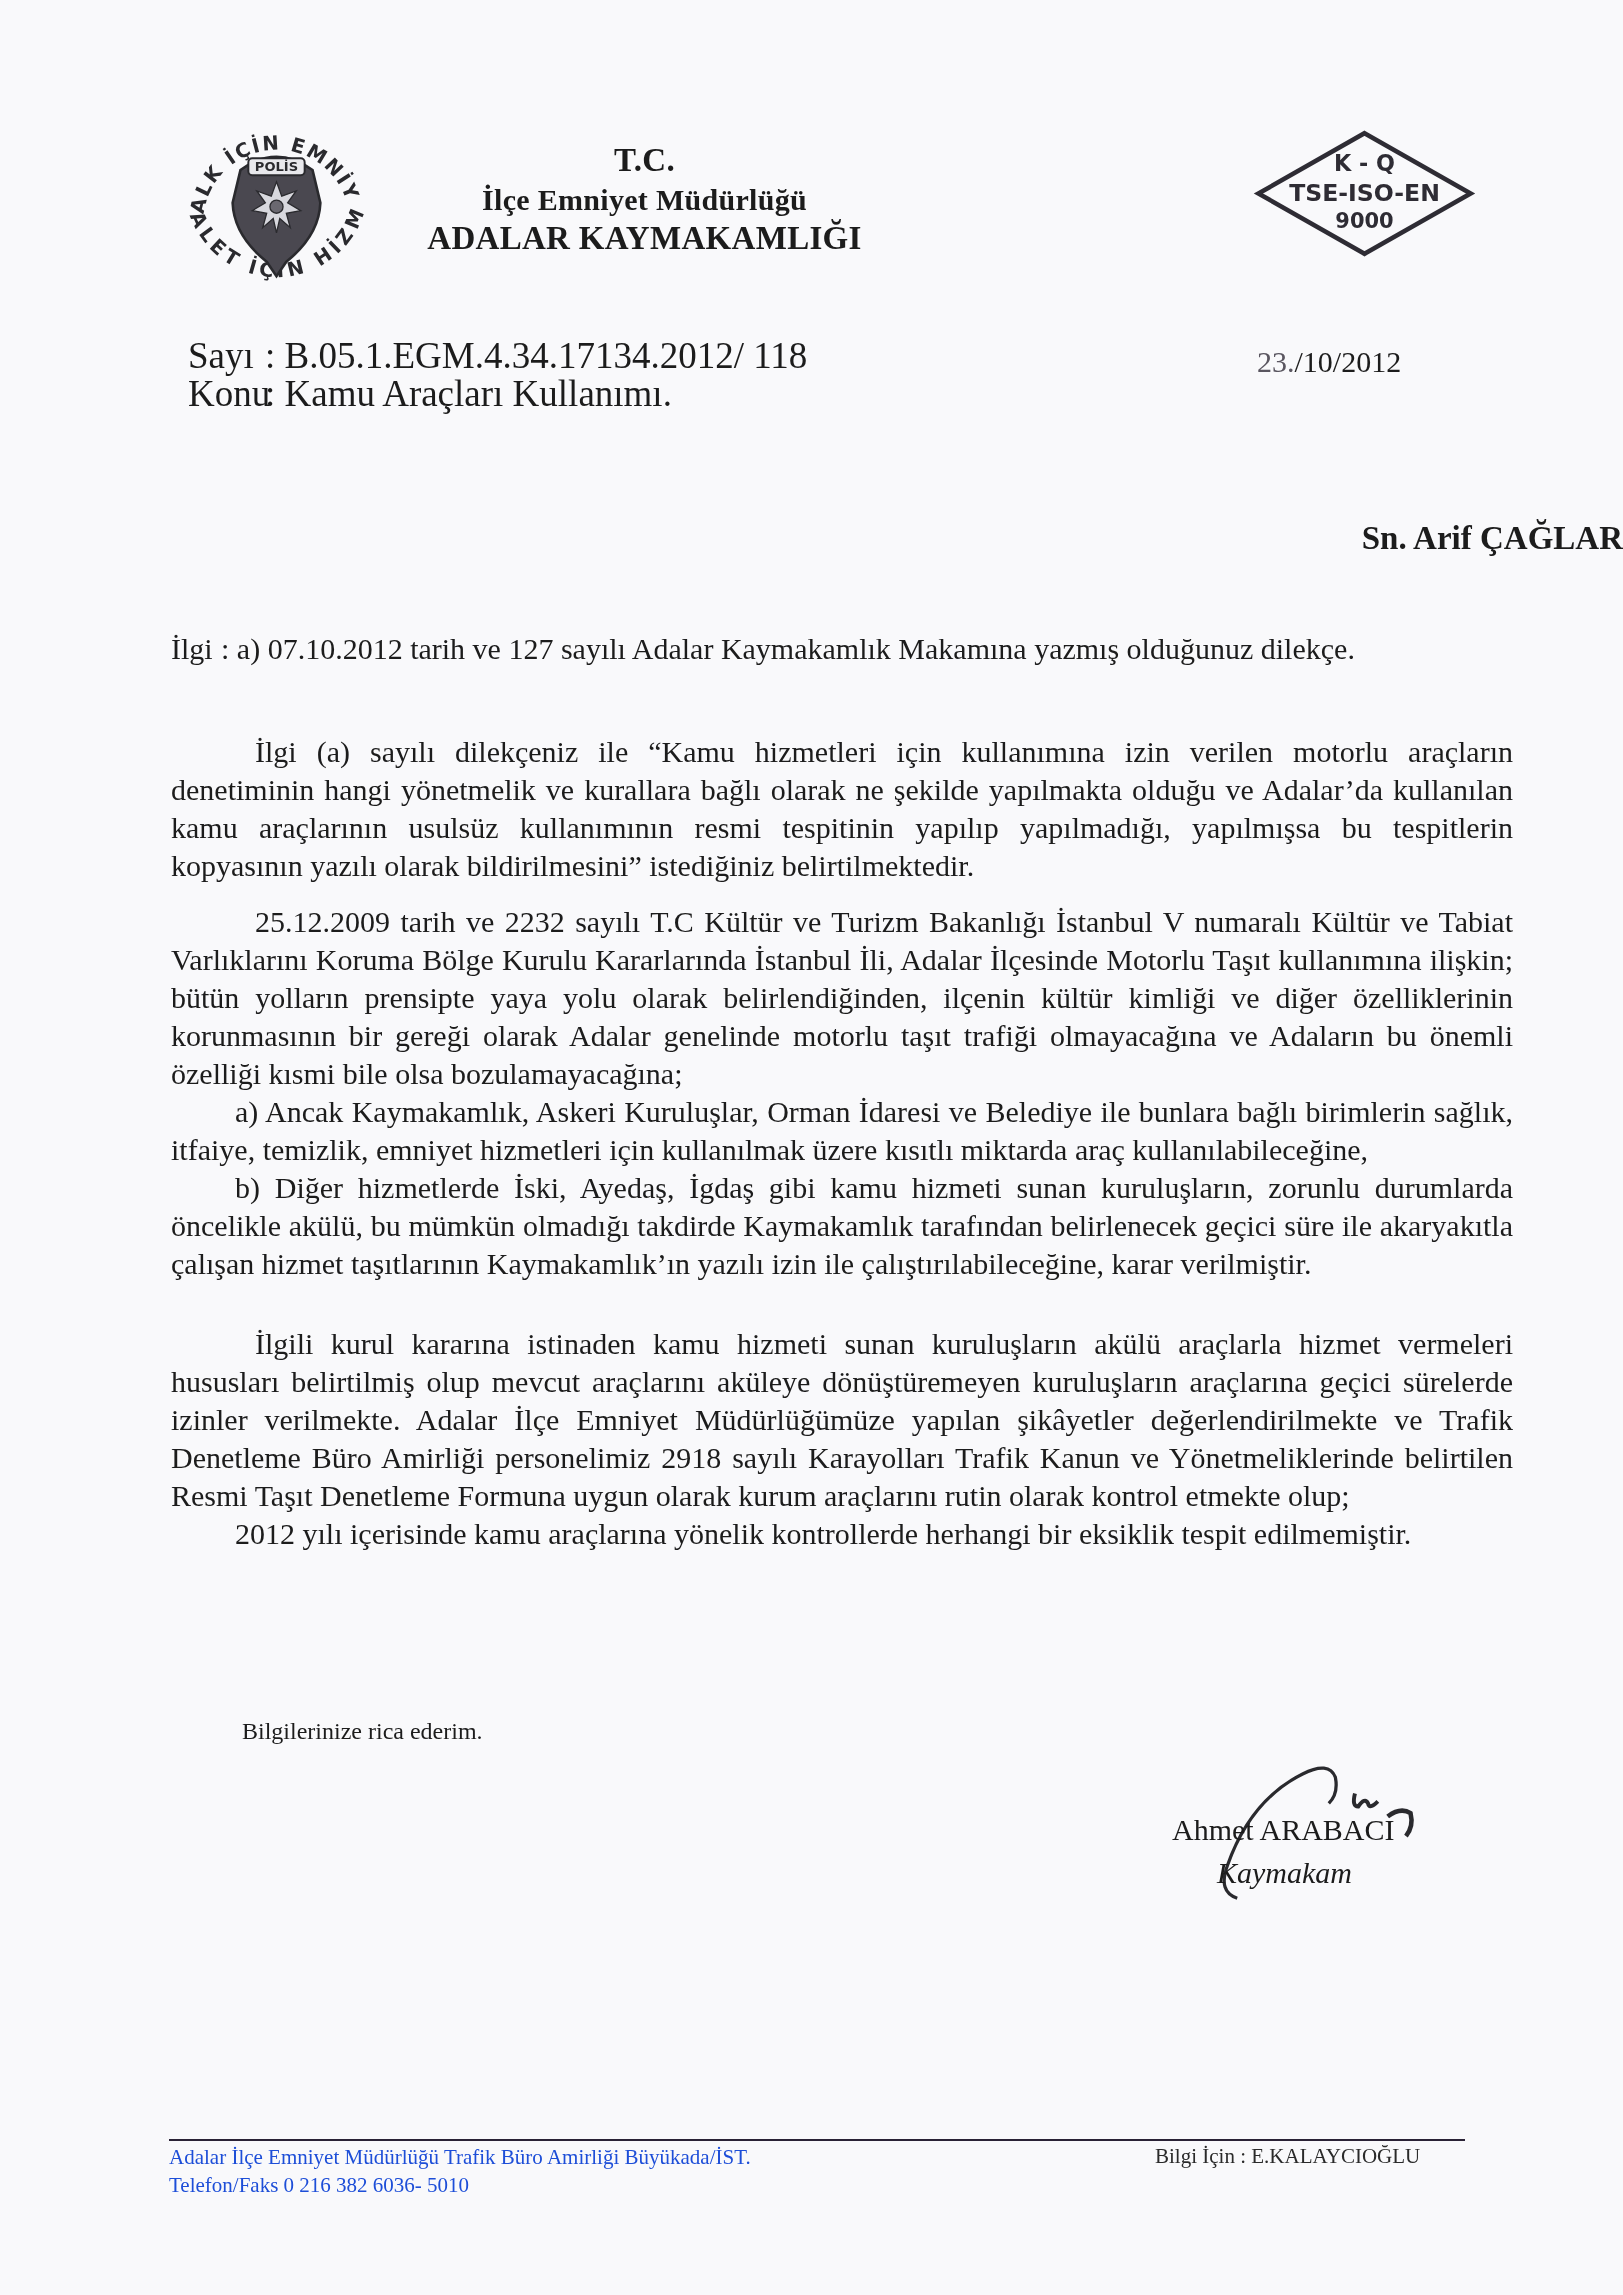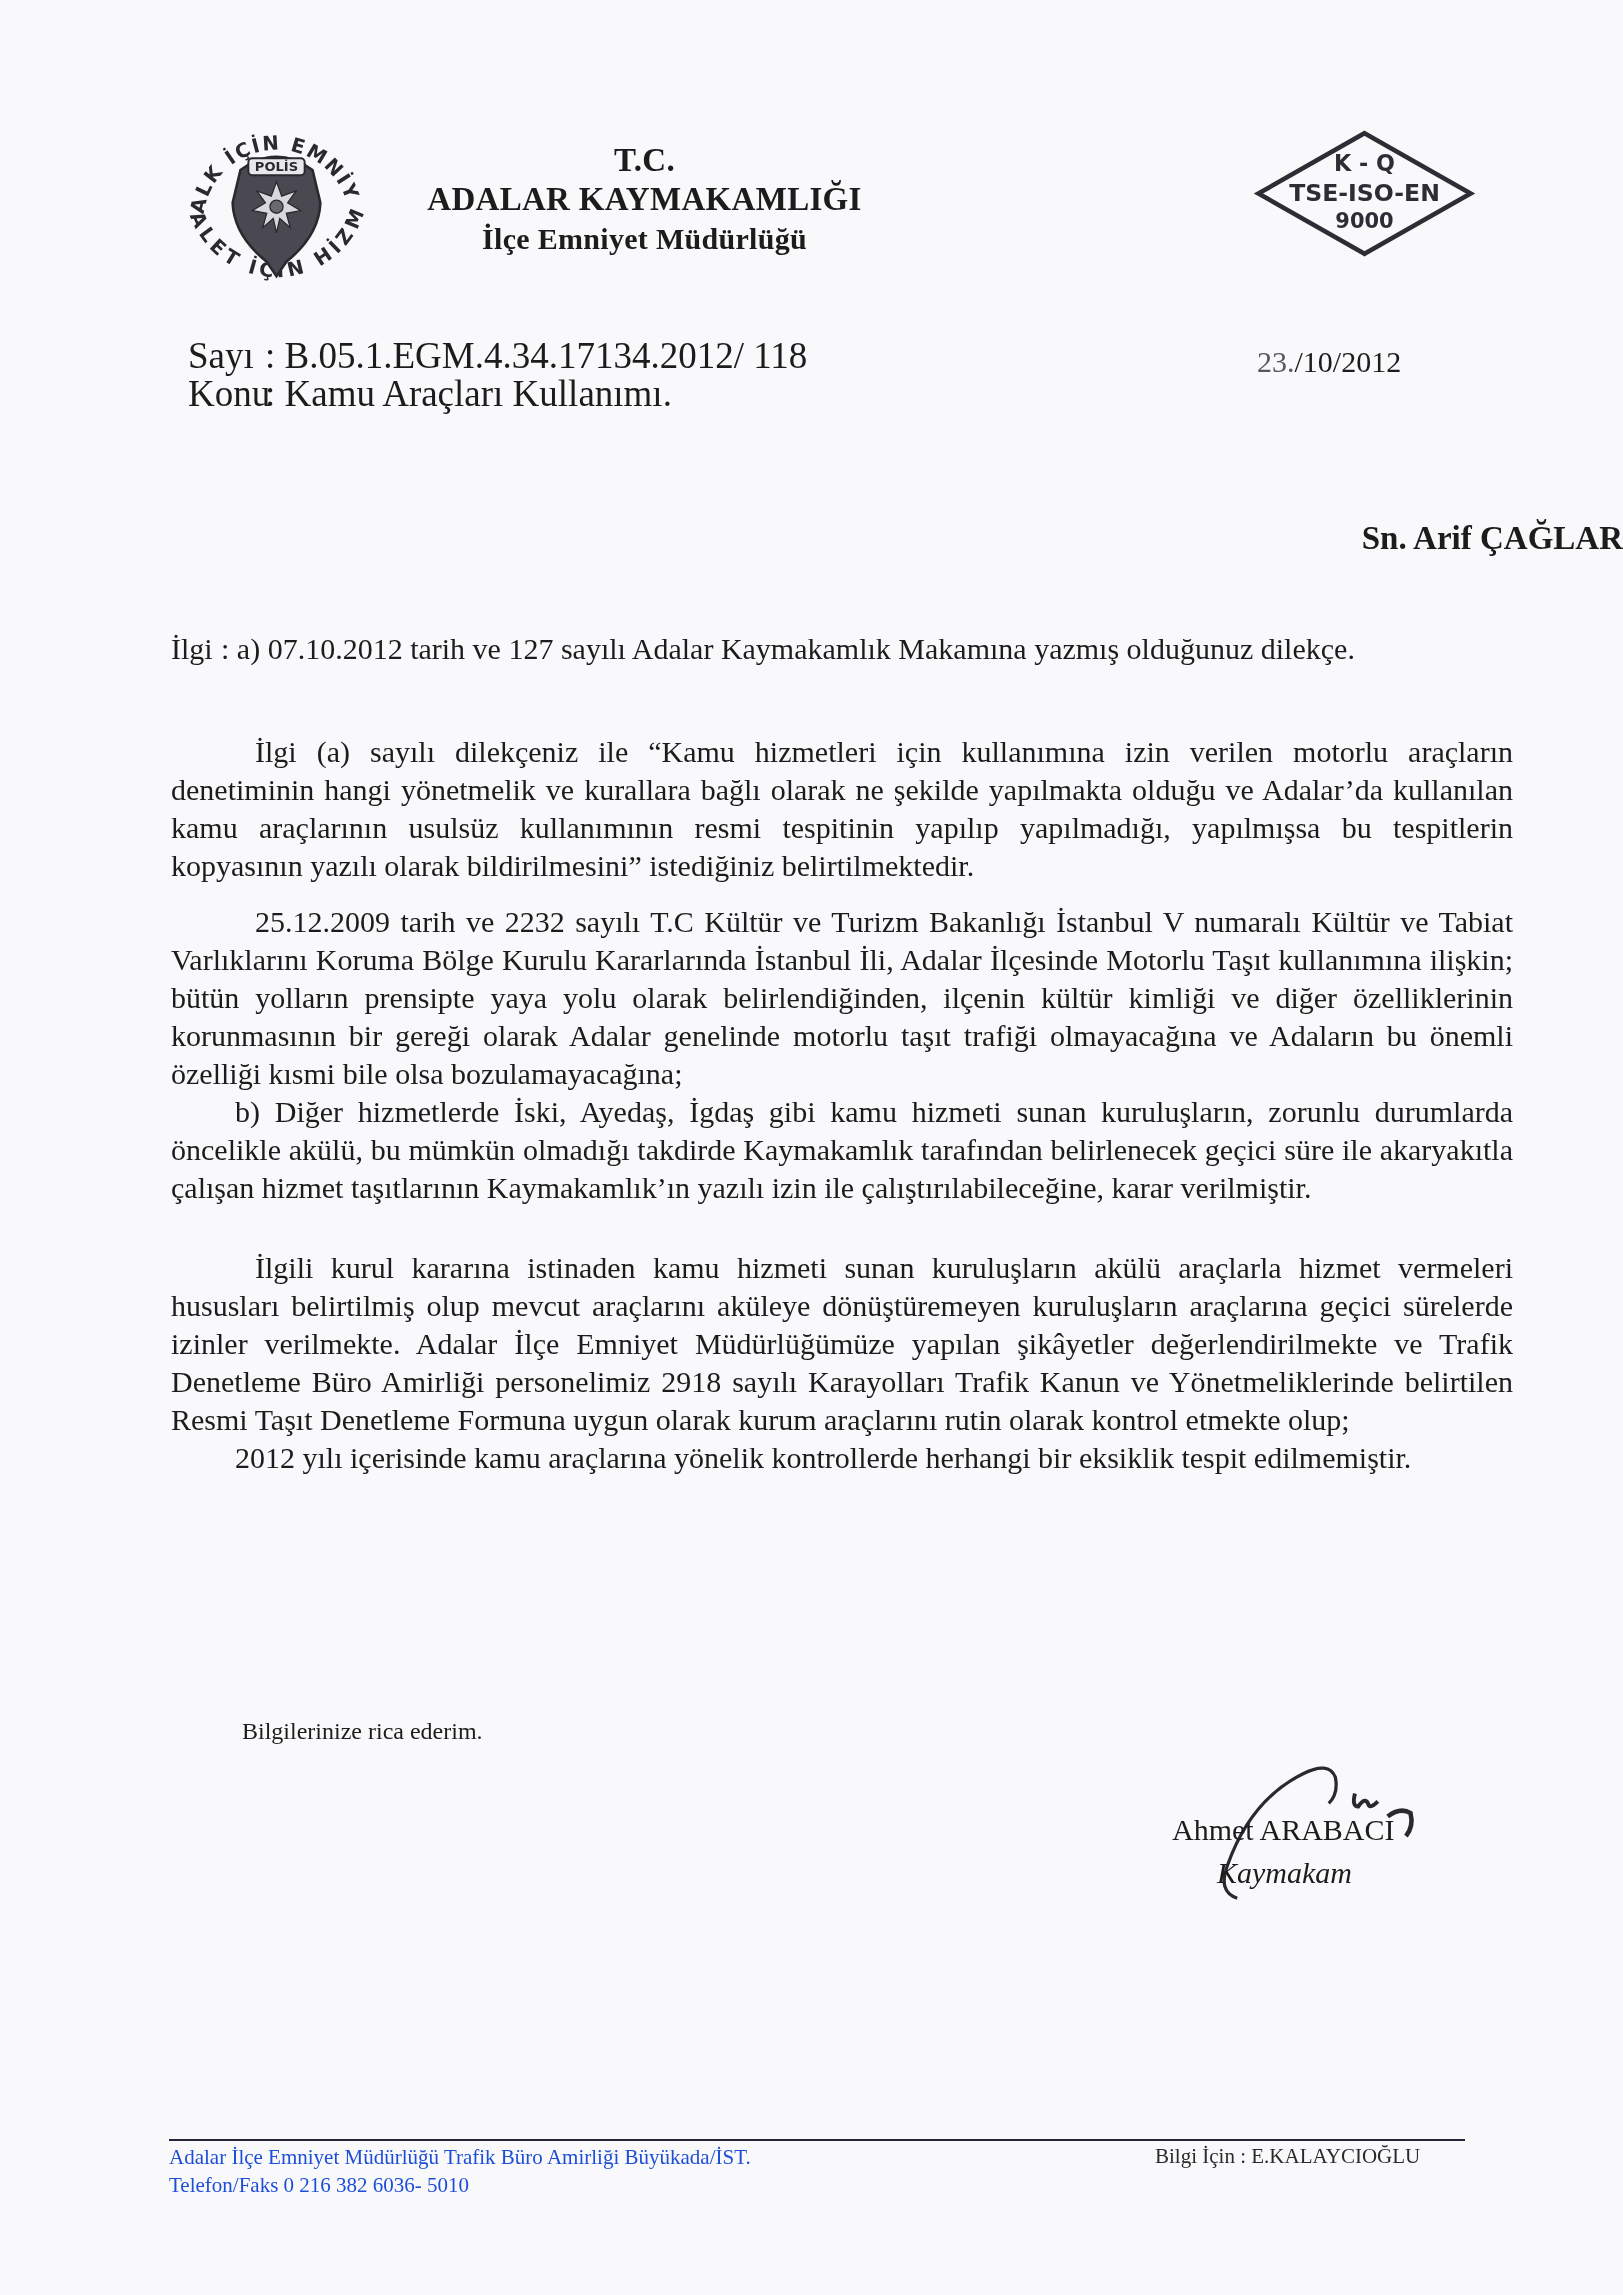--- a/index.html
+++ b/index.html
@@ -65,22 +65,22 @@
     <path d="M 100 110 Q 155 70 210 110 L 222 160 Q 220 210 170 250 L 155 272 L 140 250 Q 90 210 88 160 Z" fill="#4a4850" stroke="#2a2a2e" stroke-width="4"></path>
     <rect x="112" y="92" width="86" height="26" rx="6" fill="#e8e8ec" stroke="#2a2a2e" stroke-width="3"></rect>
     <text x="155" y="112" text-anchor="middle" font-family="DejaVu Sans, sans-serif" font-size="20" font-weight="bold" fill="#2a2a2e">POLİS</text>
     <polygon points="155,128 163,150 185,142 172,160 192,172 170,176 176,198 160,184 155,206 150,184 134,198 140,176 118,172 138,160 125,142 147,150" fill="#d8d8de" stroke="#2a2a2e" stroke-width="2"></polygon>
     <circle cx="155" cy="166" r="10" fill="#6a6870" stroke="#2a2a2e" stroke-width="2"></circle>
   </svg>
 </div>
 
 <div class="abs head-center">
   <div class="head-line">T.C.</div>
+  <div class="head-line sub">İlçe Emniyet Müdürlüğü</div>
   <div class="head-line">ADALAR KAYMAKAMLIĞI</div>
-  <div class="head-line sub">İlçe Emniyet Müdürlüğü</div>
 </div>
 
 <div class="abs iso">
   <svg width="223" height="131" viewBox="0 0 340 200">
     <polygon points="170,8 332,100 170,192 8,100" fill="none" stroke="#2e2c34" stroke-width="7"></polygon>
     <text x="170" y="66" text-anchor="middle" font-family="DejaVu Sans, sans-serif" font-weight="bold" font-size="34" fill="#2e2c34">K - Q</text>
     <text x="170" y="112" text-anchor="middle" font-family="DejaVu Sans, sans-serif" font-weight="bold" font-size="36" fill="#2e2c34">TSE-ISO-EN</text>
     <text x="170" y="152" text-anchor="middle" font-family="DejaVu Sans, sans-serif" font-weight="bold" font-size="32" fill="#2e2c34">9000</text>
   </svg>
 </div>
@@ -97,20 +97,21 @@
 
 <div class="abs recipient">Sn. Arif ÇAĞLAR</div>
 
 <div class="abs ilgi">
   <span class="lab">İlgi</span><span>: a) 07.10.2012 tarih ve 127 sayılı Adalar Kaymakamlık Makamına yazmış olduğunuz dilekçe.</span>
 </div>
 
 <div class="abs body" style="top:733px;">
   <p>İlgi (a) sayılı dilekçeniz ile “Kamu hizmetleri için kullanımına izin verilen motorlu araçların denetiminin hangi yönetmelik ve kurallara bağlı olarak ne şekilde yapılmakta olduğu ve Adalar’da kullanılan kamu araçlarının usulsüz kullanımının resmi tespitinin yapılıp yapılmadığı, yapılmışsa bu tespitlerin kopyasının yazılı olarak bildirilmesini” istediğiniz belirtilmektedir.</p>
   <p style="margin-top:18.3px;">25.12.2009 tarih ve 2232 sayılı T.C Kültür ve Turizm Bakanlığı İstanbul V numaralı Kültür ve Tabiat Varlıklarını Koruma Bölge Kurulu Kararlarında İstanbul İli, Adalar İlçesinde Motorlu Taşıt kullanımına ilişkin; bütün yolların prensipte yaya yolu olarak belirlendiğinden, ilçenin kültür kimliği ve diğer özelliklerinin korunmasının bir gereği olarak Adalar genelinde motorlu taşıt trafiği olmayacağına ve Adaların bu önemli özelliği kısmi bile olsa bozulamayacağına;</p>
+  <p class="sub">a) Ancak Kaymakamlık, Askeri Kuruluşlar, Orman İdaresi ve Belediye ile bunlara bağlı birimlerin sağlık, itfaiye, temizlik, emniyet hizmetleri için kullanılmak üzere kısıtlı miktarda araç kullanılabileceğine,</p>
   <p class="sub">b) Diğer hizmetlerde İski, Ayedaş, İgdaş gibi kamu hizmeti sunan kuruluşların, zorunlu durumlarda öncelikle akülü, bu mümkün olmadığı takdirde Kaymakamlık tarafından belirlenecek geçici süre ile akaryakıtla çalışan hizmet taşıtlarının Kaymakamlık’ın yazılı izin ile çalıştırılabileceğine, karar verilmiştir.</p>
   <p style="margin-top:42px;">İlgili kurul kararına istinaden kamu hizmeti sunan kuruluşların akülü araçlarla hizmet vermeleri hususları belirtilmiş olup mevcut araçlarını aküleye dönüştüremeyen kuruluşların araçlarına geçici sürelerde izinler verilmekte. Adalar İlçe Emniyet Müdürlüğümüze yapılan şikâyetler değerlendirilmekte ve Trafik Denetleme Büro Amirliği personelimiz 2918 sayılı Karayolları Trafik Kanun ve Yönetmeliklerinde belirtilen Resmi Taşıt Denetleme Formuna uygun olarak kurum araçlarını rutin olarak kontrol etmekte olup;</p>
   <p class="sub">2012 yılı içerisinde kamu araçlarına yönelik kontrollerde herhangi bir eksiklik tespit edilmemiştir.</p>
 </div>
 
 <div class="abs closing">Bilgilerinize rica ederim.</div>
 
 <div class="abs sig-wrap">
   <svg width="327" height="164" viewBox="0 0 500 250">
     <path d="M 60 240 Q 30 230 45 190 Q 80 90 160 50 Q 200 30 210 55 Q 215 80 200 95" fill="none" stroke="#2a2a2e" stroke-width="5"></path>

